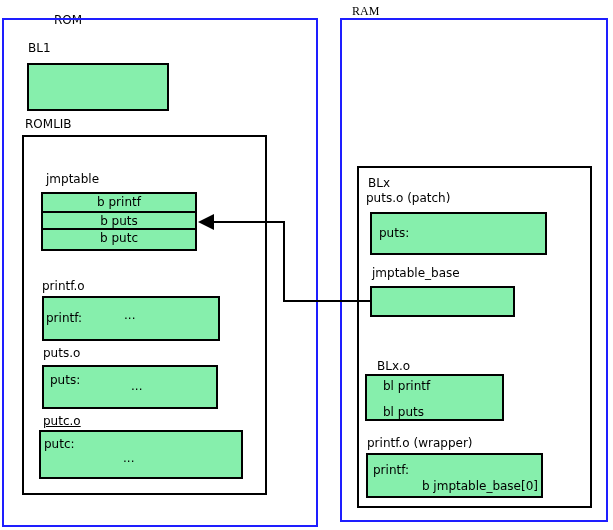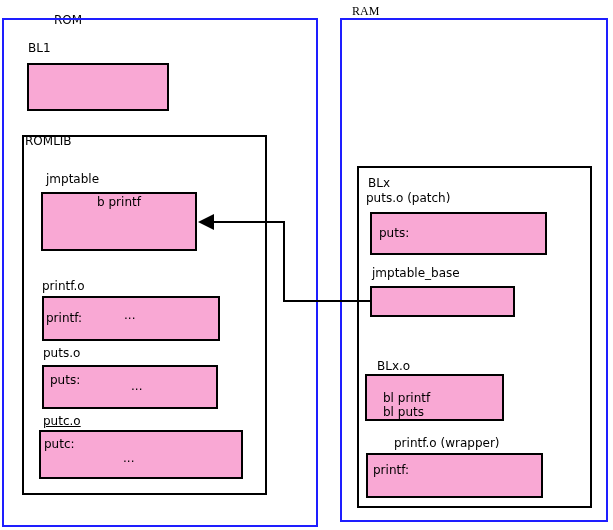--- a/index.html
+++ b/index.html
@@ -7,43 +7,45 @@
   html, body { background: #ffffff; }
   body {
     position: relative;
     width: 613px; height: 530px;
     font-family: "DejaVu Sans", "Liberation Sans", sans-serif;
     font-size: 12px; color: var(--ink);
     overflow: hidden;
   }
   .lbl { position: absolute; white-space: nowrap; line-height: 14px; }
   .frame { position: absolute; border: 2px solid var(--frame-blue); background: transparent; }
-  .box { position: absolute; border: 2px solid var(--ink); background: #f9a8d4; }
+  .box { position: absolute; border: 2px solid var(--ink); background: #86efac; }
   .box--open { background: transparent; }
   .jt-row { height: 17px; line-height: 16px; text-align: center; overflow: hidden; }
   .jt-row + .jt-row { border-top: 2px solid var(--ink); }
   .inner { position: absolute; white-space: nowrap; line-height: 14px; }
   .right { text-align: right; }
   svg.overlay { position: absolute; left: 0; top: 0; pointer-events: none; }
 </style>
 </head>
 <body style="background: rgb(255, 255, 255);">
 
 <div class="lbl" style="left:54px; top:1px;margin-top:12px;">ROM</div>
 <div class="frame" style="left:2px; top:18px; width:316px; height:509px;"></div>
 
 <div class="lbl" style="left:28px; top:41px;">BL1</div>
 <div class="box" style="left:27px; top:63px; width:142px; height:48px;"></div>
 
-<div class="lbl" style="left:25px; top:117px;margin-top:17px;">ROMLIB</div>
+<div class="lbl" style="left:25px; top:117px;">ROMLIB</div>
 <div class="box box--open" style="left:22px; top:135px; width:245px; height:360px;"></div>
 
 <div class="lbl" style="left:46px; top:172px;">jmptable</div>
 <div class="box" style="left:41px; top:192px; width:156px; height:59px;">
   <div class="jt-row">b printf</div>
+  <div class="jt-row">b puts</div>
+  <div class="jt-row">b putc</div>
 </div>
 
 <div class="lbl" style="left:42px; top:279px;">printf.o</div>
 <div class="box" style="left:42px; top:296px; width:178px; height:45px;">
   <span class="inner" style="left:2px; top:13px;">printf:</span>
   <span class="inner" style="left:80px; top:10px;">...</span>
 </div>
 
 <div class="lbl" style="left:43px; top:346px;">puts.o</div>
 <div class="box" style="left:42px; top:365px; width:176px; height:44px;">
@@ -66,25 +68,26 @@
 <div class="lbl" style="left:366px; top:191px;">puts.o (patch)</div>
 <div class="box" style="left:370px; top:212px; width:177px; height:43px;">
   <span class="inner" style="left:7px; top:12px;">puts:</span>
 </div>
 
 <div class="lbl" style="left:372px; top:266px;">jmptable_base</div>
 <div class="box" style="left:370px; top:286px; width:145px; height:31px;"></div>
 
 <div class="lbl" style="left:366px; top:359px;margin-left:11px;">BLx.o</div>
 <div class="box" style="left:365px; top:374px; width:139px; height:47px;">
-  <span class="inner" style="left:16px; top:15px;">bl printf</span>
+  <span class="inner" style="left:16px; top:3px;">bl printf</span>
   <span class="inner" style="left:16px; top:29px;">bl puts</span>
 </div>
 
-<div class="lbl" style="left:367px; top:436px;margin-left:27px;">printf.o (wrapper)</div>
+<div class="lbl" style="left:367px; top:436px;">printf.o (wrapper)</div>
 <div class="box" style="left:366px; top:453px; width:177px; height:45px;">
   <span class="inner" style="left:5px; top:8px;">printf:</span>
+  <span class="inner right" style="right:3px; top:24px;">b jmptable_base[0]</span>
 </div>
 
 <svg class="overlay" width="613" height="530" viewBox="0 0 613 530">
   <polyline points="370,301 284,301 284,222 212,222" fill="none" stroke="#000000" stroke-width="2"></polyline>
   <polygon points="198,222 214,214 214,230" fill="#000000"></polygon>
 </svg>
 
 </body></html>

